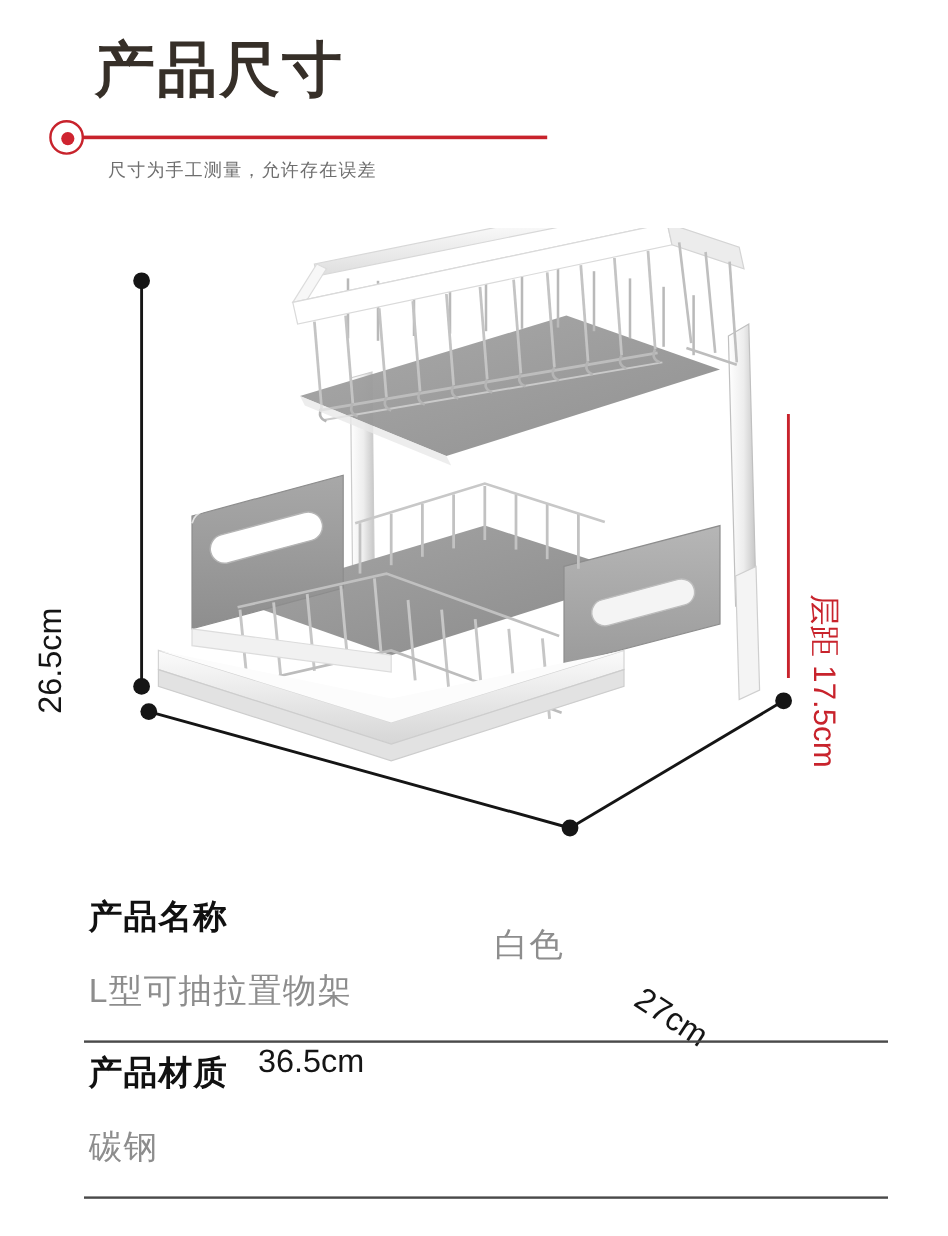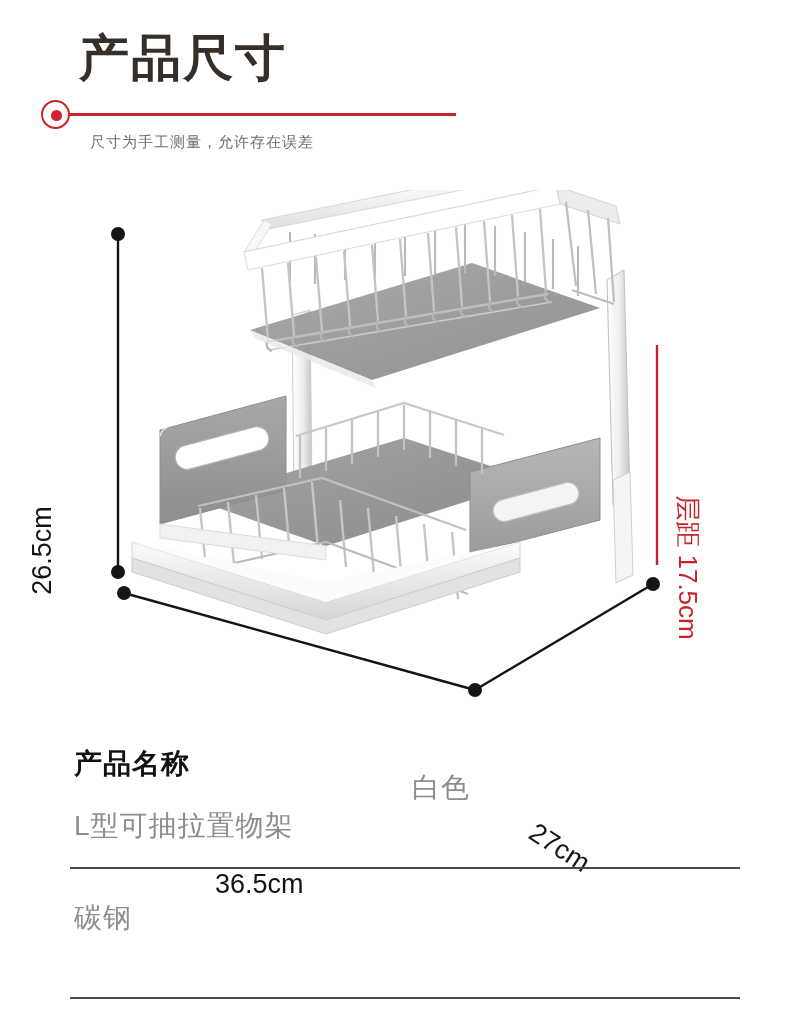--- a/index.html
+++ b/index.html
@@ -278,18 +278,19 @@
     </div>
     <div class="spec-cell col2">
       <div class="spec-val">白色</div>
     </div>
   </div>
 
   <div class="spec-divider d1"></div>
 
   <div class="spec-row">
     <div class="spec-cell col1">
+      <div class="spec-key">产品材质</div>
       <div class="spec-val">碳钢</div>
     </div>
   </div>
 
   <div class="spec-divider d2"></div>
 </div>
 
 </body></html>

